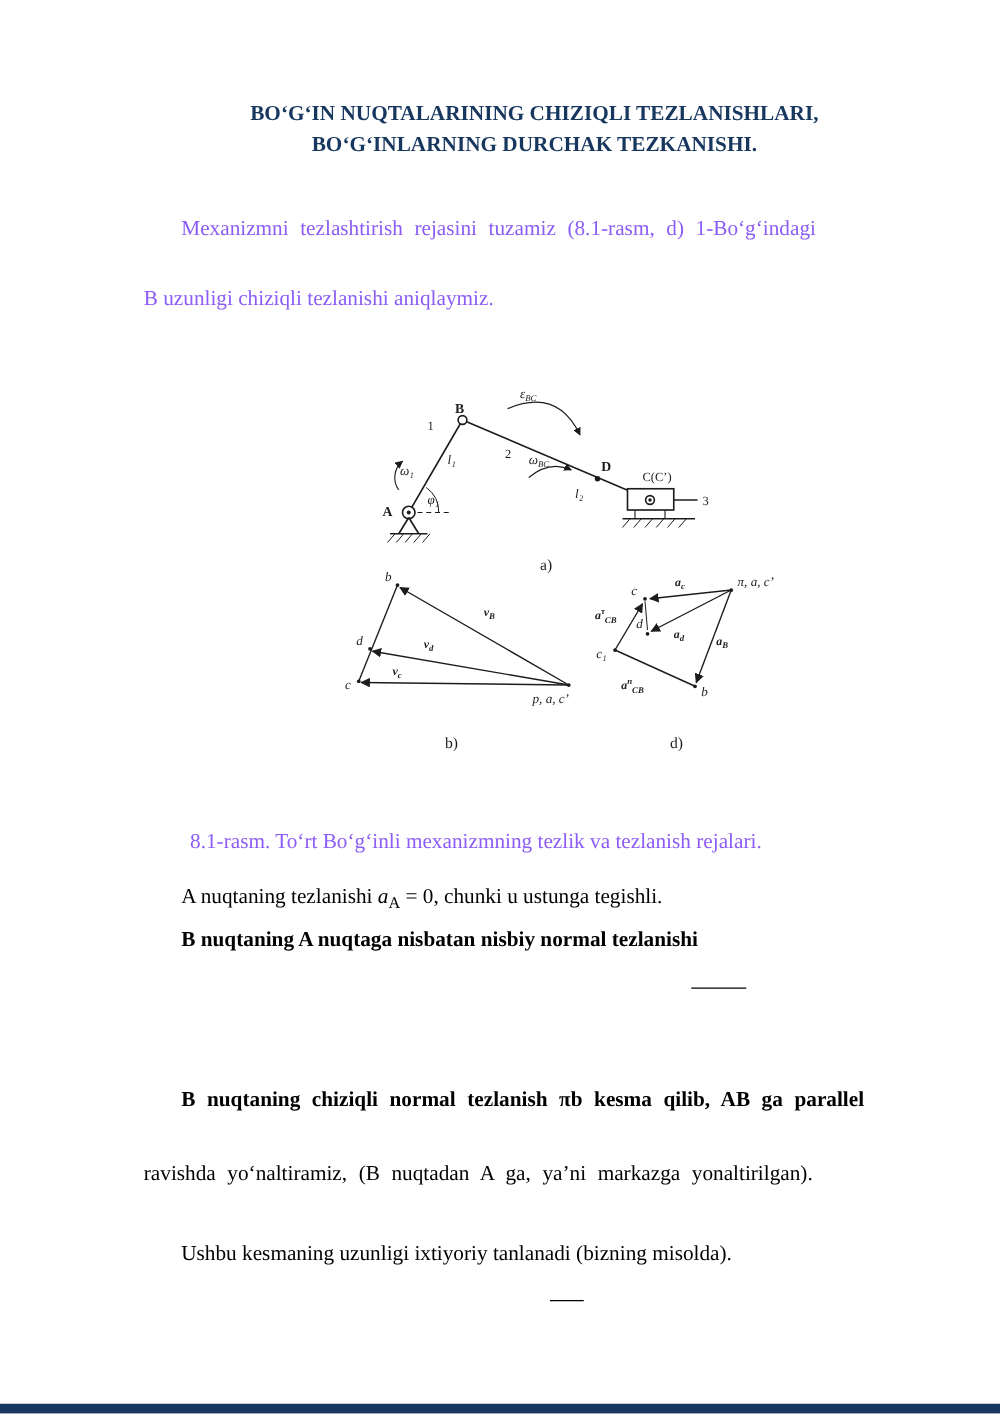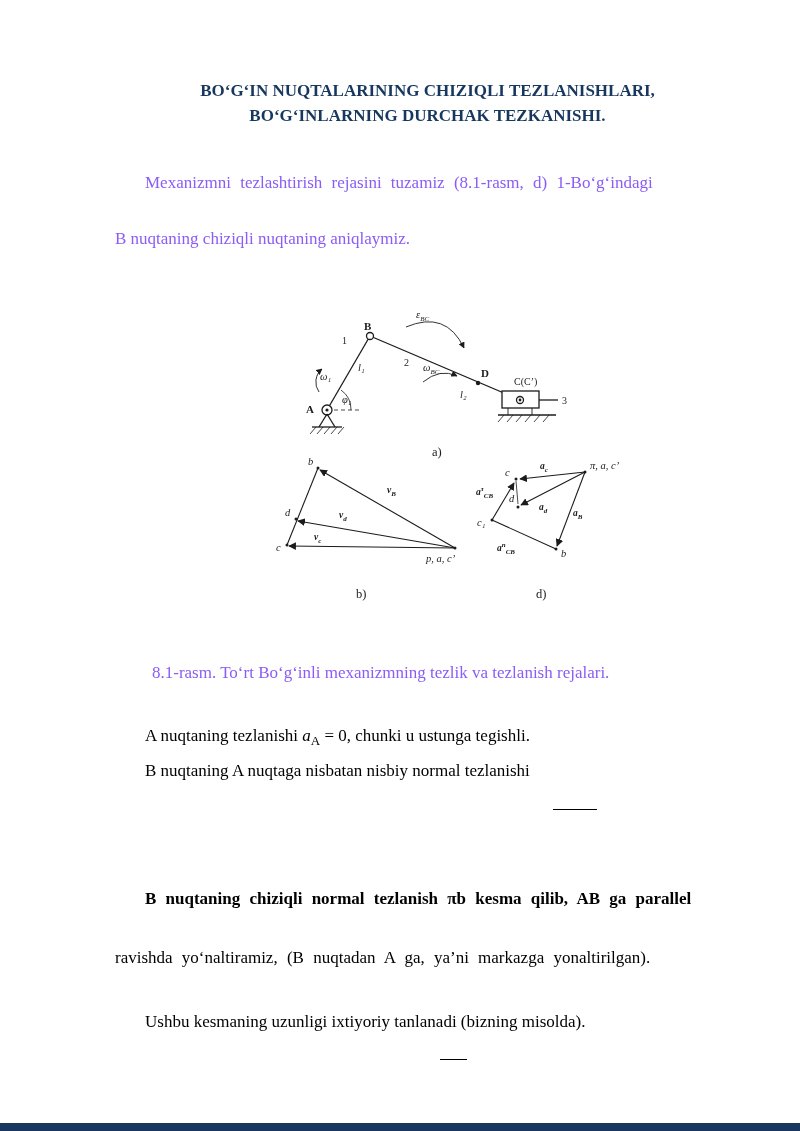--- a/index.html
+++ b/index.html
@@ -15,22 +15,22 @@
     font-size:17px; line-height:25px; color:#17375E;
   }
   .line { font-size:17px; line-height:22px; white-space:nowrap; }
   .indent { padding-left:30px; }
   .red { color:#8b5cf6; }
   .ws { word-spacing:5px; }
   .intro-l1 { margin-top:44px; }
   .intro-l2 { margin-top:34px; }
   .figure-svg { display:block; margin-top:50px; margin-left:145px; }
   .caption { margin-top:42px; padding-left:37px; }
-  .p1 { margin-top:41px; }
-  .p2 { margin-top:8px; }
+  .p1 { margin-top:22px; }
+  .p2 { margin-top:8px;font-weight:bold; }
   .frac-bar { border-top:1.6px solid #000; height:2px; }
   .bar1 { margin-top:27px; margin-left:438px; width:44px; }
   .bar2 { margin-top:26px; margin-left:325px; width:27px; }
   .p3l1 { margin-top:77px;font-weight:bold; }
   .p3l2 { margin-top:37px; }
   .p4 { margin-top:42px; }
   .var { font-style:italic; }
   .varsub { font-size:13px; }
   .footer-bar {
     position:absolute; left:0; right:0; bottom:0; height:8px; background:#17375E;
@@ -49,21 +49,21 @@
 
 <div class="page">
   <div class="content">
 
     <h1 class="title">
       <span>BO‘G‘IN NUQTALARINING CHIZIQLI TEZLANISHLARI,</span><br>
       <span>BO‘G‘INLARNING DURCHAK TEZKANISHI.</span>
     </h1>
 
     <p class="line red indent ws intro-l1">Mexanizmni tezlashtirish rejasini tuzamiz (8.1-rasm, d) 1-Bo‘g‘indagi</p>
-    <p class="line red intro-l2">B nuqtaning chiziqli nuqtaning aniqlaymiz.</p>
+    <p class="line red intro-l2">B uzunligi chiziqli tezlanishi aniqlaymiz.</p>
 
     <svg class="figure-svg" width="370" height="320" viewBox="0 0 370 320" xmlns="http://www.w3.org/2000/svg">
       <defs>
         <marker id="arr" viewBox="0 0 10 10" refX="9" refY="5" markerWidth="7" markerHeight="7" orient="auto-start-reverse">
           <path d="M0,0 L10,5 L0,10 z" fill="#1c1c1c"></path>
         </marker>
       </defs>
 
       <g stroke="#1c1c1c" fill="none" stroke-width="1.3">
         <line x1="67" y1="110" x2="110" y2="36"></line>

